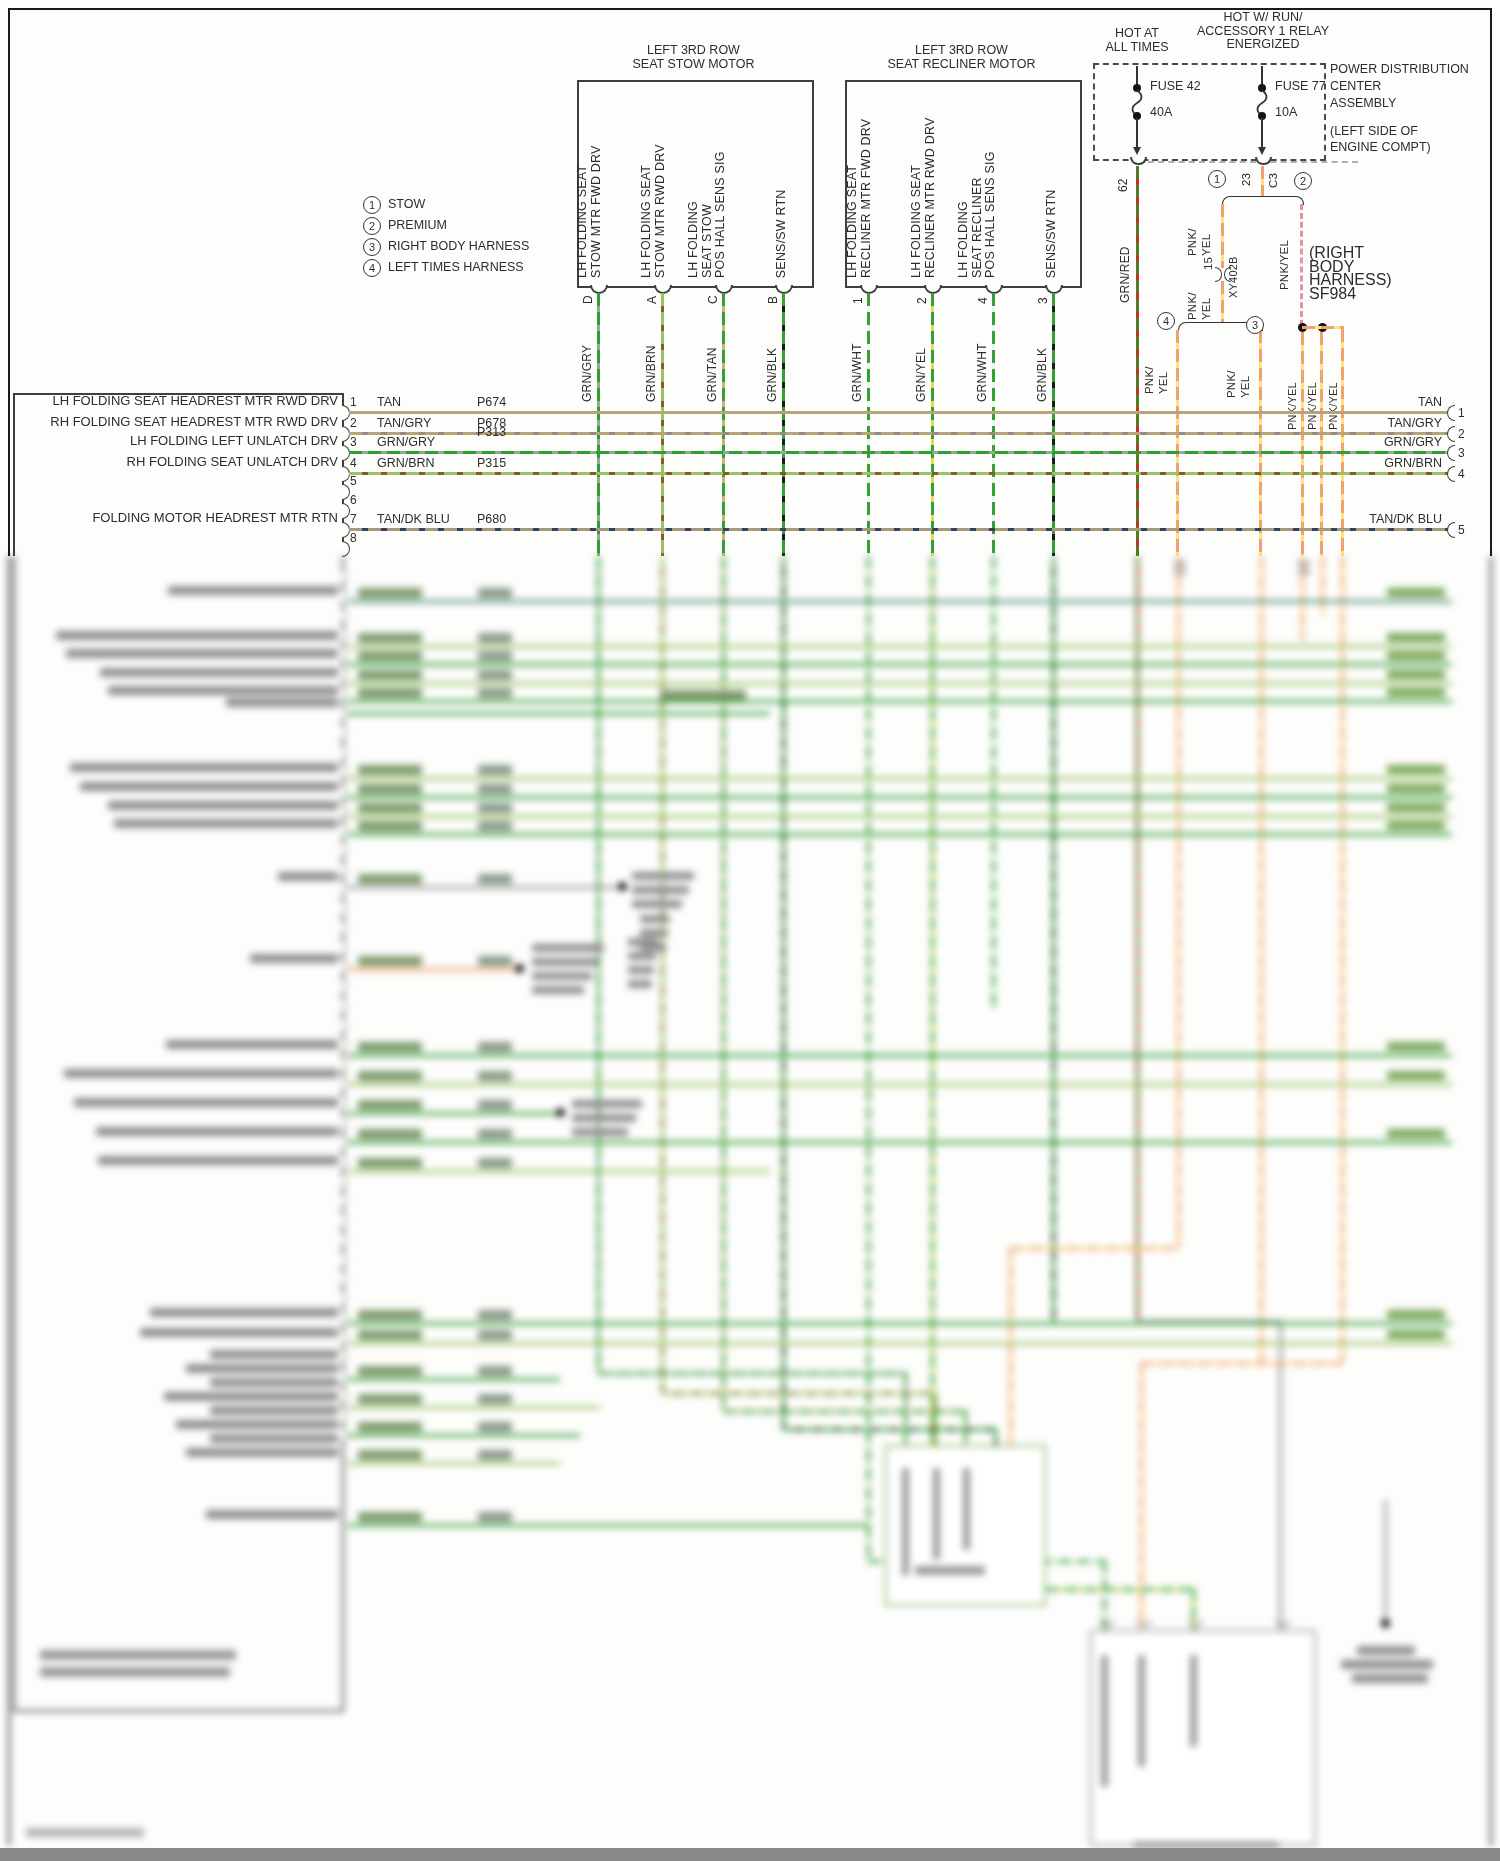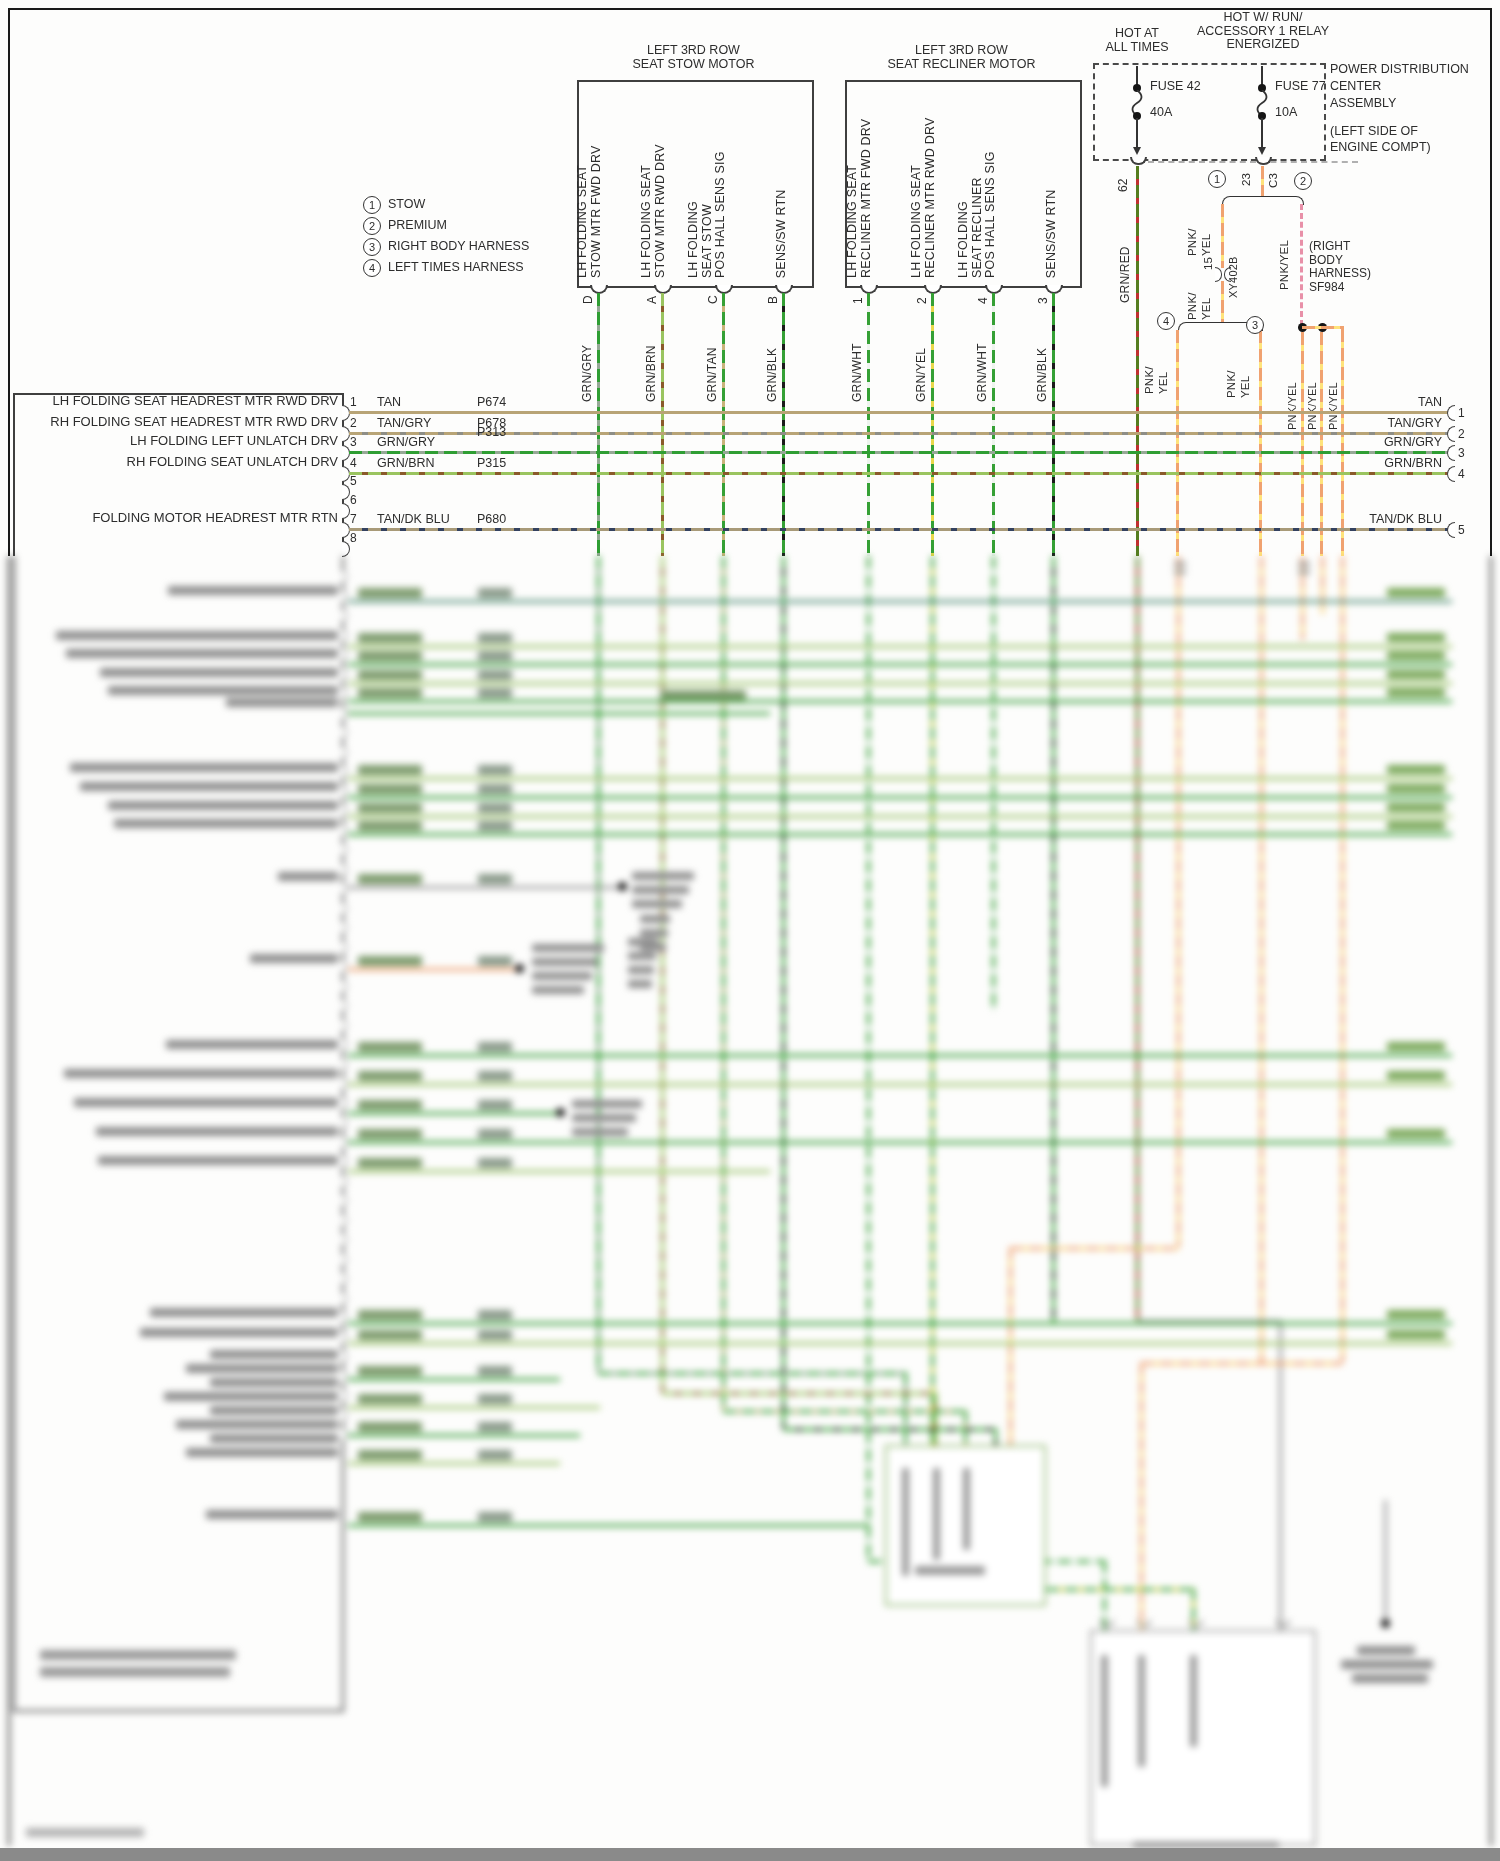--- a/index.html
+++ b/index.html
@@ -87,21 +87,21 @@
   <div class="arcr" style="left:1215px;top:267px;width:6px;height:13px"></div>
   <div class="arcl" style="left:1224px;top:267px;width:6px;height:13px"></div>
   <div class="vt" style="left:1202px;top:248px;height:22px;font-size:11.5px">15</div>
   <div class="vt" style="left:1227px;top:234px;height:64px;font-size:11px">XY402B</div>
   <div class="abs" id="w-b1b" style="left: 1221px; top: 281px; width: 3px; height: 42px; background: repeating-linear-gradient(rgb(240, 162, 112) 0px, rgb(240, 162, 112) 13px, rgb(255, 227, 122) 13px, rgb(255, 227, 122) 19px);"></div>
   <div class="vt" style="left:1186px;top:276px;width:27px;height:44px;font-size:11.5px">PNK/
 YEL</div>
 
   <div class="abs" style="left:1300px;top:204px;width:0;height:122px;border-left:3px dashed #e890a8"></div>
   <div class="vt" style="left:1278px;top:210px;height:80px;font-size:11.5px">PNK/YEL</div>
-  <div class="t" style="left:1309px;top:240px;width:95px;font-size:12px">(RIGHT
+  <div class="t" style="left:1309px;top:246px;width:95px;font-size:16px">(RIGHT
 BODY
 HARNESS)
 SF984</div>
 
   <div class="brace" style="left:1178px;top:322px;width:83px"></div>
   <div class="circ" style="left:1157px;top:312px">4</div>
   <div class="circ" style="left:1246px;top:316px">3</div>
   <div class="abs" id="w-b4" style="left: 1176px; top: 330px; width: 3px; height: 226px; background: repeating-linear-gradient(rgb(240, 162, 112) 0px, rgb(240, 162, 112) 13px, rgb(255, 227, 122) 13px, rgb(255, 227, 122) 19px);"></div>
   <div class="abs" id="w-b3" style="left: 1259px; top: 330px; width: 3px; height: 226px; background: repeating-linear-gradient(rgb(240, 162, 112) 0px, rgb(240, 162, 112) 13px, rgb(255, 227, 122) 13px, rgb(255, 227, 122) 19px);"></div>
   <div class="vt" style="left:1143px;top:348px;width:27px;height:46px;font-size:11.5px">PNK/

